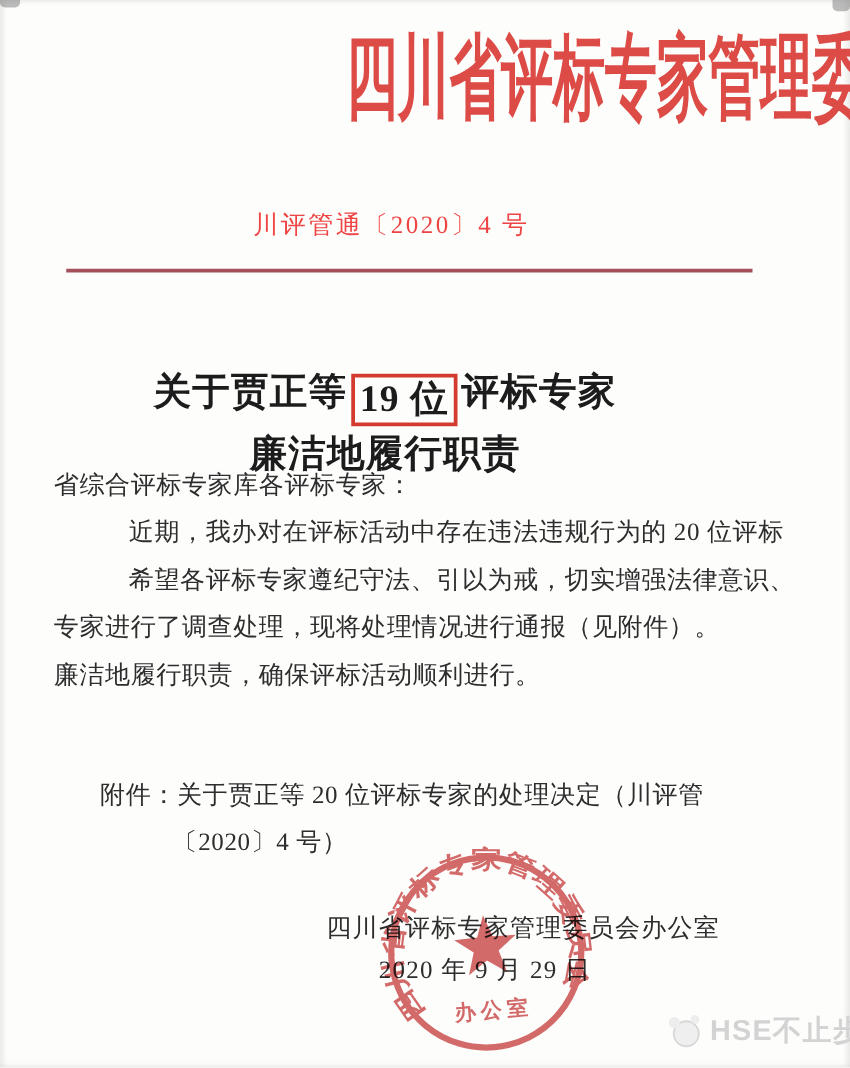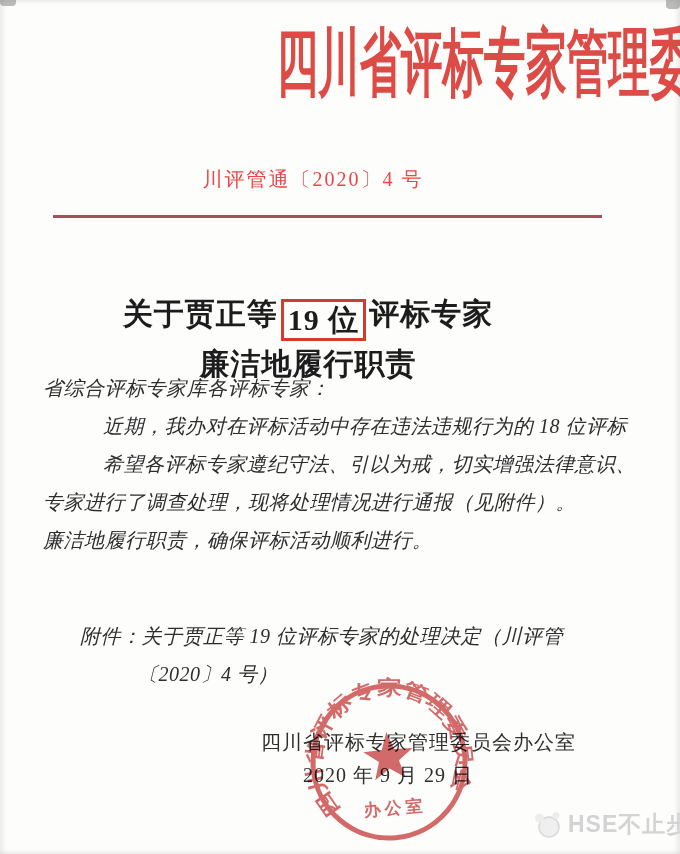--- a/index.html
+++ b/index.html
@@ -23,21 +23,21 @@
   }
   .doc-number{top:166px;left:0;width:680px;padding-right:54px;box-sizing:border-box;
     text-align:center;font-size:20px;letter-spacing:2px;color:#ef4444;}
   .rule{top:215px;left:53px;width:549px;height:3px;background:#a3505a;}
   
   .doc-title{top:251px;left:0;width:680px;padding-right:64px;box-sizing:border-box;
     text-align:center;font-size:30px;font-weight:700;color:#1c1c1c;line-height:46px;letter-spacing:1px;margin-top:40px;}
   .boxed{display:inline-block;border:3px solid #d23b2e;padding:3px 4px;line-height:1;margin:0 3px;vertical-align:-6px;}
   
   .body-block{top:369px;left:43px;width:600px;font-size:20px;line-height:38px;color:#2d2d2d;letter-spacing:0.5px;}
-  .body-line{white-space:nowrap;font-style:italic;}
+  .body-line{white-space:nowrap;}
   .indent{padding-left:60px;}
   .attachment{top:617px;left:80px;width:560px;font-size:20px;line-height:38px;color:#2d2d2d;letter-spacing:0.5px;}
   .attachment .line2{padding-left:58px;}
   .signature{top:729px;left:0;width:680px;padding-right:104px;box-sizing:border-box;
     text-align:right;font-size:20px;letter-spacing:1px;color:#2d2d2d;}
   .doc-date{top:762px;left:0;width:680px;padding-right:207px;box-sizing:border-box;
     text-align:right;font-size:20px;letter-spacing:1px;color:#2d2d2d;}
   
   .seal{left:303px;top:676px;width:172px;height:172px;opacity:.82;mix-blend-mode:multiply;transform:rotate(-5deg);}
   
@@ -61,28 +61,28 @@
 
   <div class="abs rule"></div>
 
   <div class="abs doc-title">
     <div><span>关于贾正等</span><span class="boxed">19 位</span><span>评标专家</span></div>
     <div>廉洁地履行职责</div>
   </div>
 
   <div class="abs body-block">
     <div class="body-line">省综合评标专家库各评标专家：</div>
-    <div class="body-line indent">近期，我办对在评标活动中存在违法违规行为的 18 位评标</div>
+    <div class="body-line indent">近期，我办对在评标活动中存在违法违规行为的 20 位评标</div>
     <div class="body-line indent">希望各评标专家遵纪守法、引以为戒，切实增强法律意识、</div>
     <div class="body-line">专家进行了调查处理，现将处理情况进行通报（见附件）。</div>
     <div class="body-line">廉洁地履行职责，确保评标活动顺利进行。</div>
   </div>
 
   <div class="abs attachment">
-    <div class="body-line">附件：关于贾正等 19 位评标专家的处理决定（川评管</div>
+    <div class="body-line">附件：关于贾正等 20 位评标专家的处理决定（川评管</div>
     <div class="body-line line2">〔2020〕4 号）</div>
   </div>
 
   <div class="abs signature">四川省评标专家管理委员会办公室</div>
 
   <div class="abs doc-date">2020 年 9 月 29 日</div>
 
   <svg class="abs seal" viewBox="-86 -86 172 172" xmlns="http://www.w3.org/2000/svg">
     <circle r="76" fill="none" stroke="#cc4a4a" stroke-width="5"></circle>
     <path id="sealArc" d="M -52 44 A 68 68 0 1 1 52 44" fill="none"></path>

